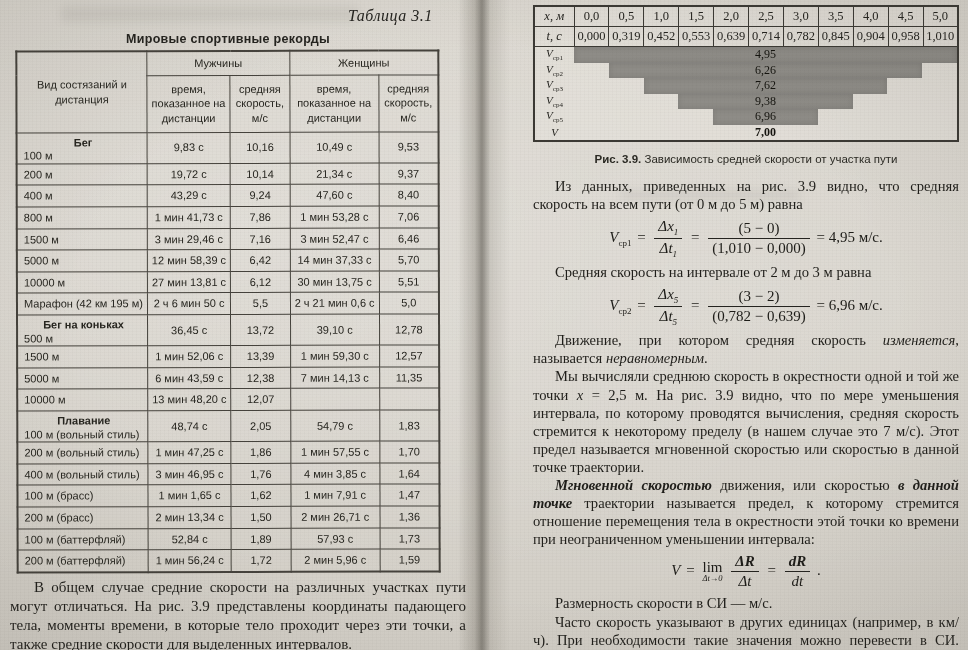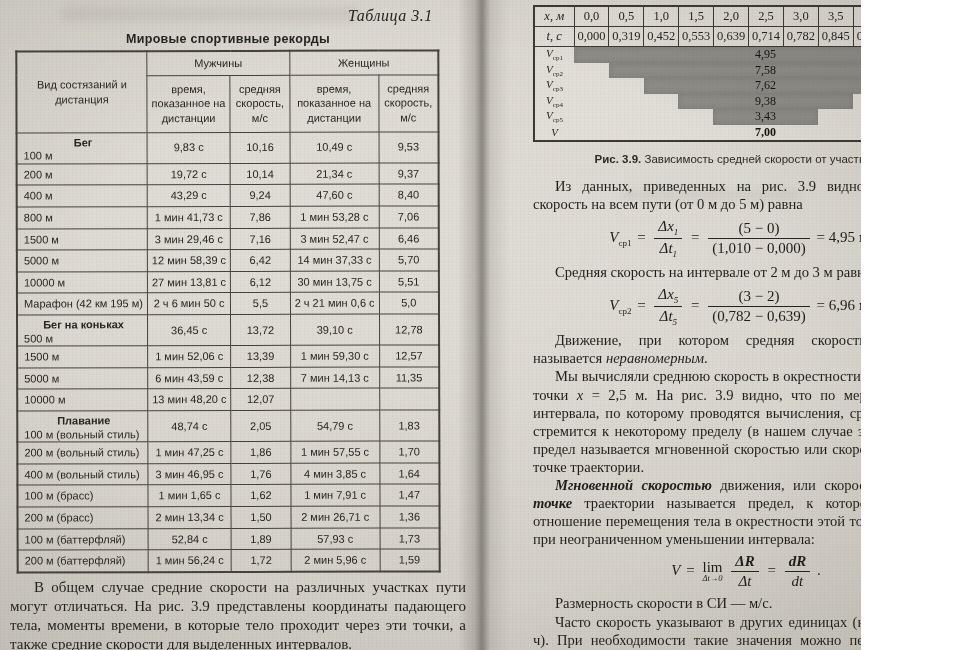--- a/index.html
+++ b/index.html
@@ -1,17 +1,17 @@
 <!DOCTYPE html>
 <html><head>
 <meta charset="utf-8">
 <style>
   html,body{margin:0;padding:0;}
   .scan{
-    position:relative; width:861px; height:650px; overflow:hidden;
+    position:relative; width:968px; height:650px; overflow:hidden;
     background:
       radial-gradient(ellipse at 25% 35%, rgba(255,255,255,0.20), transparent 65%),
       radial-gradient(ellipse at 75% 45%, rgba(255,255,255,0.14), transparent 70%),
       linear-gradient(180deg,#d9d5cd 0%,#d6d2ca 60%,#d2cec6 100%);
     color:#24231f;
   }
   .scan::after{
     content:""; position:absolute; inset:0; pointer-events:none;
     background:
       repeating-linear-gradient(0deg, rgba(60,55,45,0.02) 0 1px, transparent 1px 3px),
@@ -348,21 +348,21 @@
                 <div class="bar" style="left: 0%; right: 0%; background: rgb(142, 140, 135);"></div>
                 <div class="barval">4,95</div>
               </div>
             </td>
           </tr>
           <tr class="vrow">
             <td class="vname">V<sub>ср2</sub></td>
             <td colspan="11">
               <div class="barwrap">
                 <div class="bar" style="left: 9.09091%; right: 9.09091%; background: rgb(142, 140, 135);"></div>
-                <div class="barval">7,58</div>
+                <div class="barval">6,26</div>
               </div>
             </td>
           </tr>
           <tr class="vrow">
             <td class="vname">V<sub>ср3</sub></td>
             <td colspan="11">
               <div class="barwrap">
                 <div class="bar" style="left: 18.1818%; right: 18.1818%; background: rgb(142, 140, 135);"></div>
                 <div class="barval">7,62</div>
               </div>
@@ -375,21 +375,21 @@
                 <div class="bar" style="left: 27.2727%; right: 27.2727%; background: rgb(142, 140, 135);"></div>
                 <div class="barval">9,38</div>
               </div>
             </td>
           </tr>
           <tr class="vrow">
             <td class="vname">V<sub>ср5</sub></td>
             <td colspan="11">
               <div class="barwrap">
                 <div class="bar" style="left: 36.3636%; right: 36.3636%; background: rgb(142, 140, 135);"></div>
-                <div class="barval">3,43</div>
+                <div class="barval">6,96</div>
               </div>
             </td>
           </tr>
           <tr class="vrow final">
             <td class="vname">V</td>
             <td colspan="11">
               <div class="barwrap">
                 <div class="barval">7,00</div>
               </div>
             </td>

